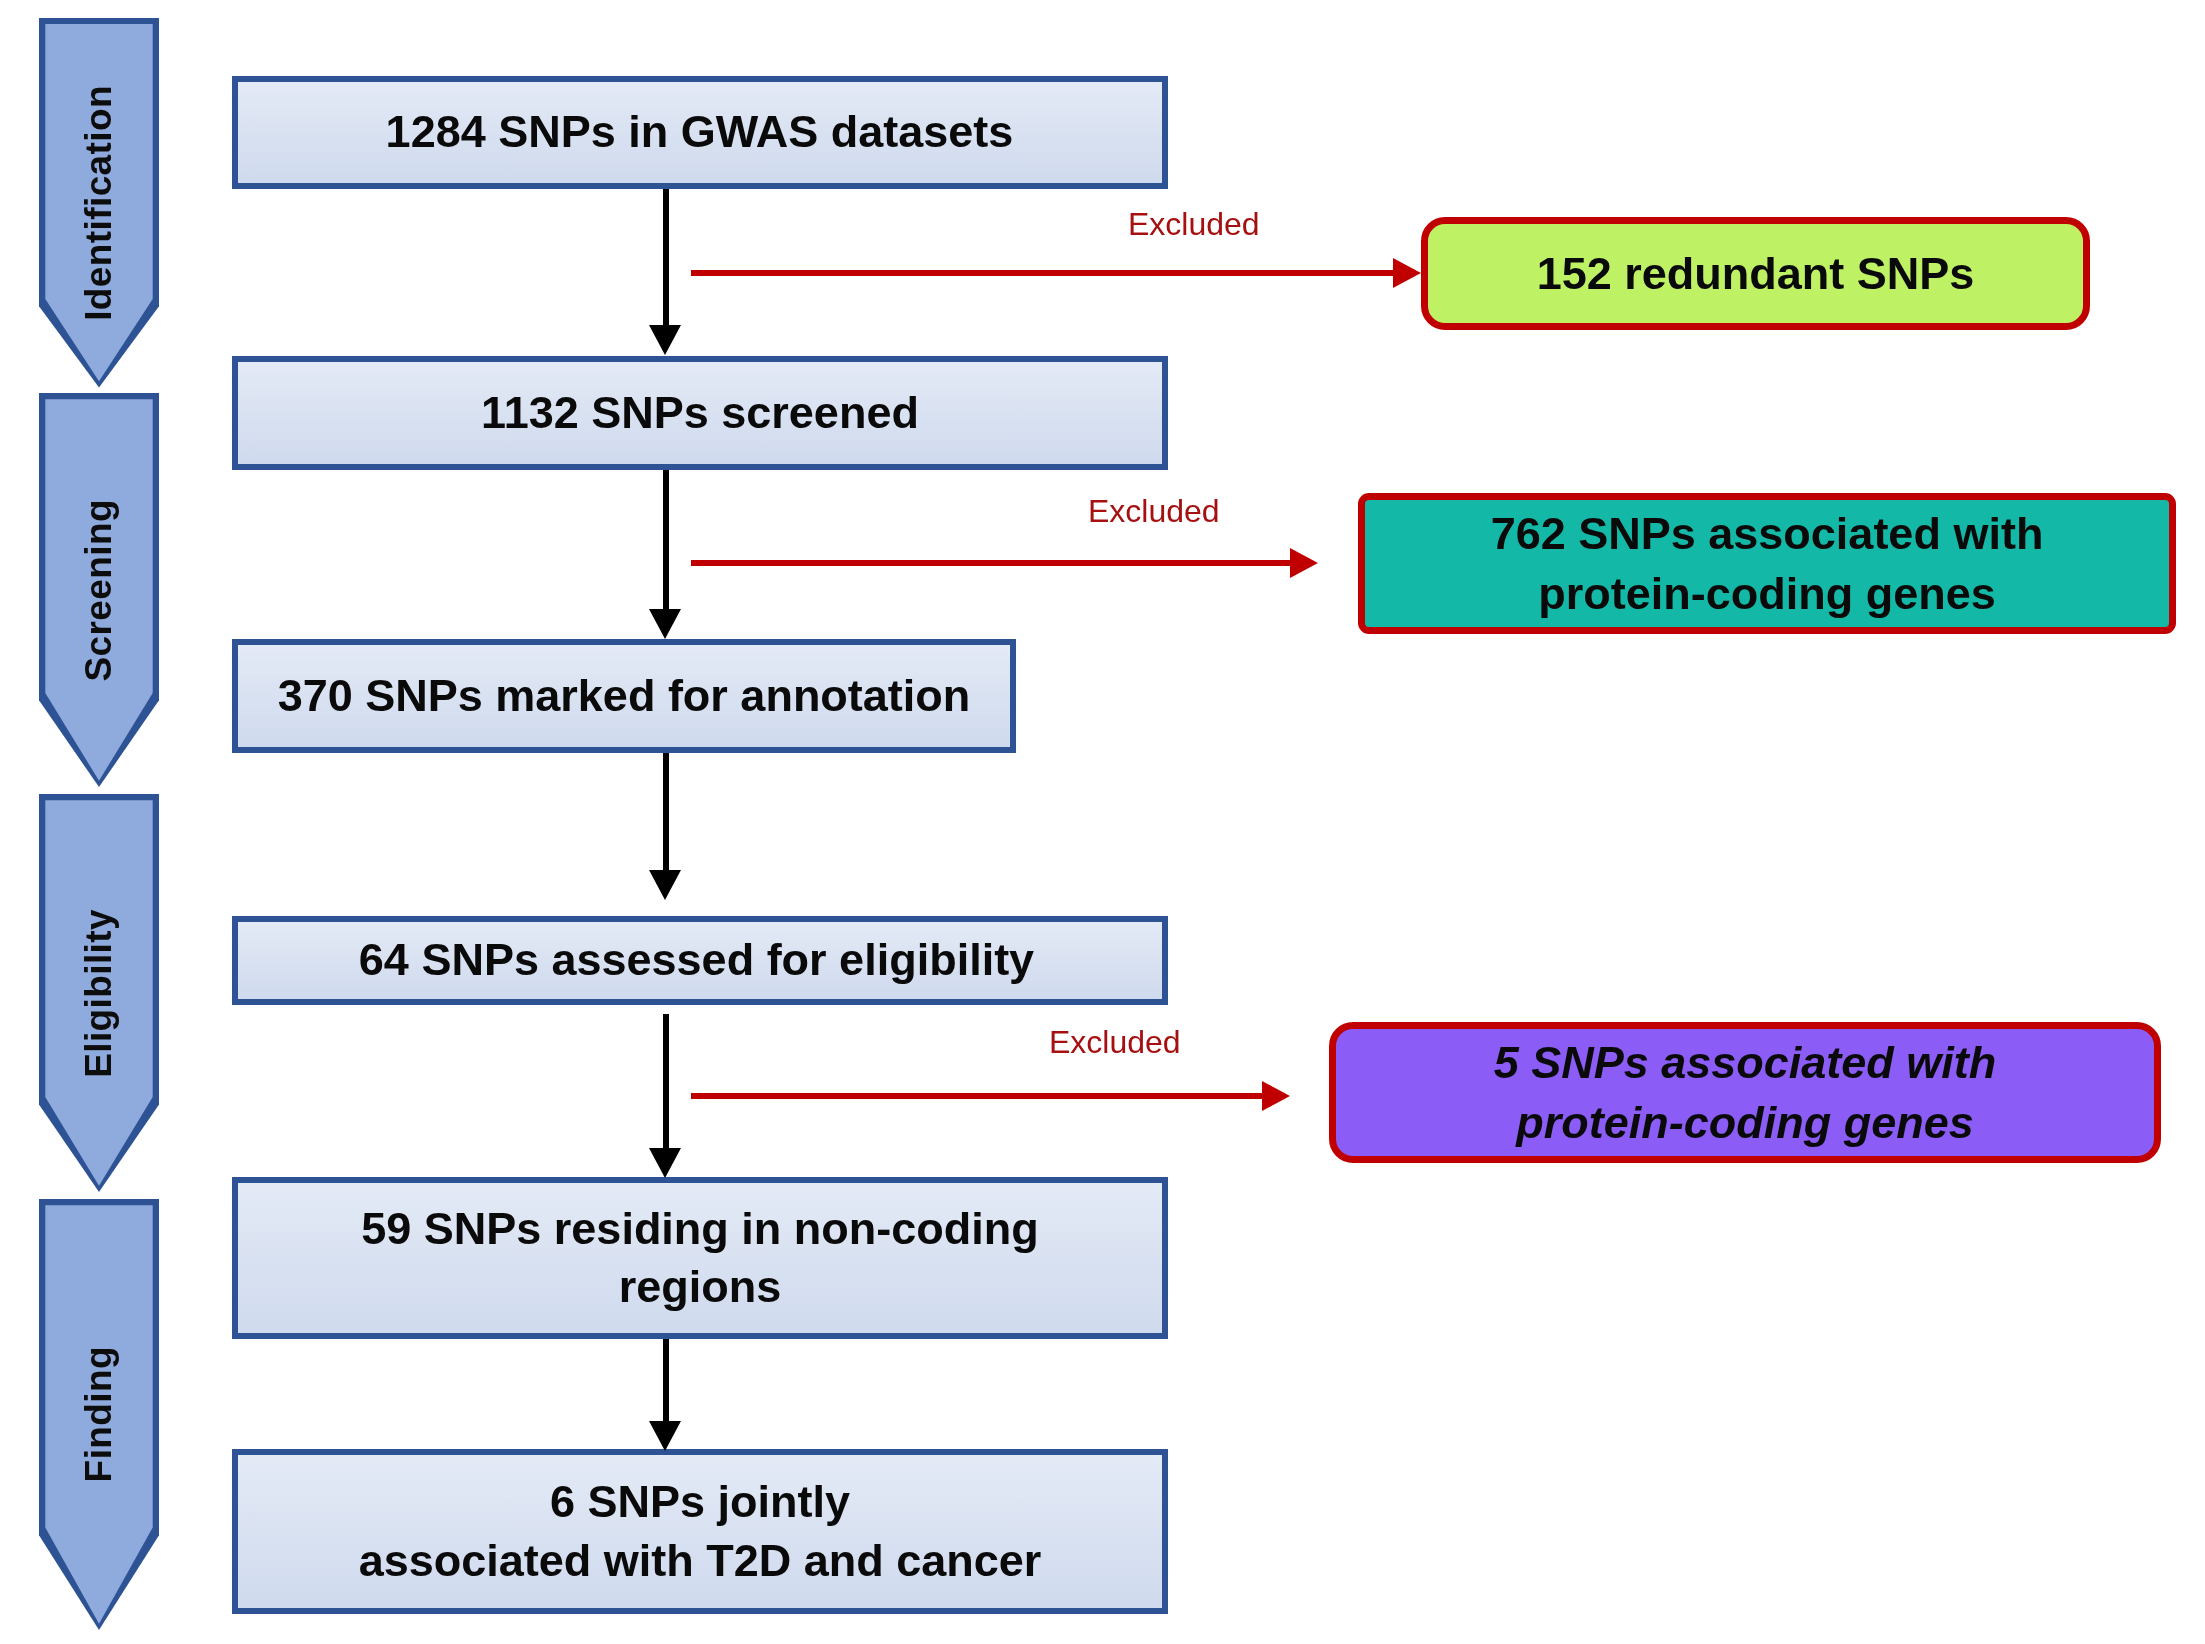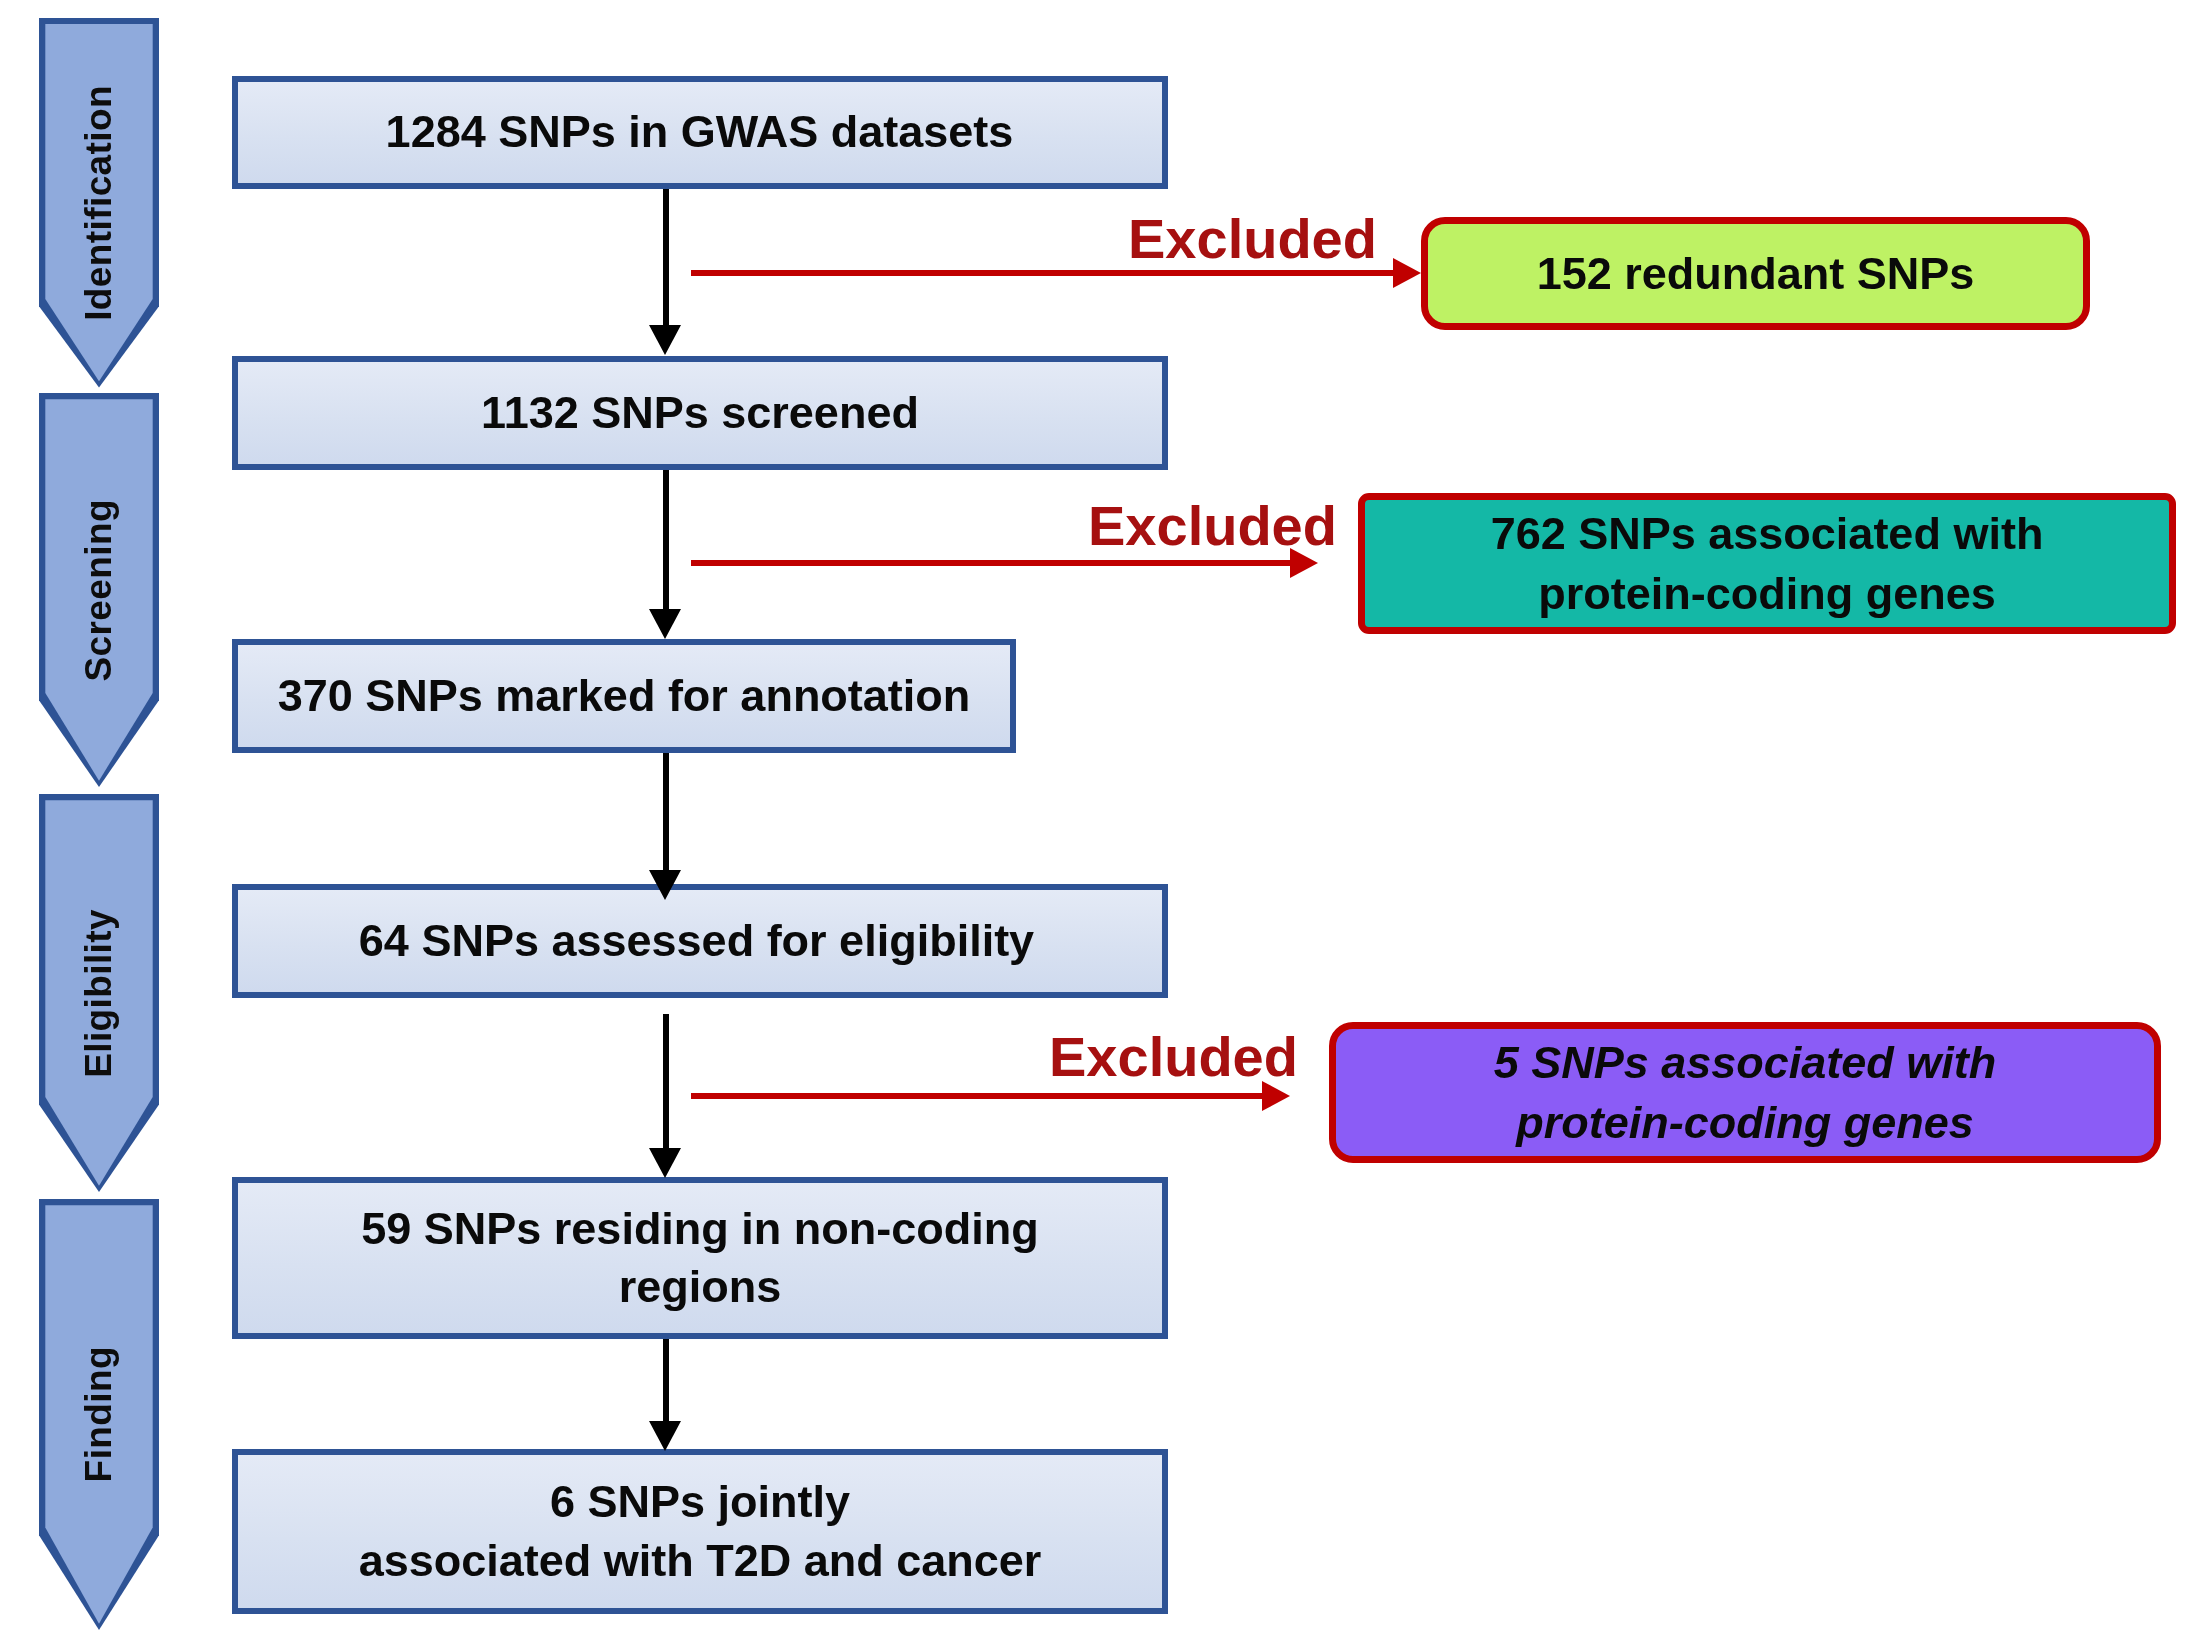--- a/index.html
+++ b/index.html
@@ -87,22 +87,22 @@
     font-weight: bold;
     font-size: 45px;
     line-height: 1.32;
     color: #0a0a0a;
     white-space: pre-line;
   }
 
   
   .excl-label {
     position: absolute;
-    font-weight: bold;
-    font-size: 56px;
+    font-weight: normal;
+    font-size: 32px;
     color: #A61010;
     white-space: nowrap;
   }
 
   
   .v-line {
     position: absolute;
     background: #000000;
     width: 6.3px;
   }
@@ -160,21 +160,21 @@
   </div>
 
   <div class="flow-box" style="left:232px; top:356px; width:936px; height:114px;">
     <span class="txt">1132 SNPs screened</span>
   </div>
 
   <div class="flow-box" style="left:232px; top:639px; width:784px; height:114px;">
     <span class="txt">370 SNPs marked for annotation</span>
   </div>
 
-  <div class="flow-box" style="left:232px; top:884px; width:936px; height:114px;padding-left:14px;">
+  <div class="flow-box" style="left:232px; top:916px; width:936px; height:89px;padding-left:14px;">
     <span class="txt">64 SNPs assessed for eligibility</span>
   </div>
 
   <div class="flow-box" style="left:232px; top:1177px; width:936px; height:162px;">
     <span class="txt">59 SNPs residing in non-coding
 regions</span>
   </div>
 
   <div class="flow-box" style="left:232px; top:1449px; width:936px; height:165px;">
     <span class="txt">6 SNPs jointly

